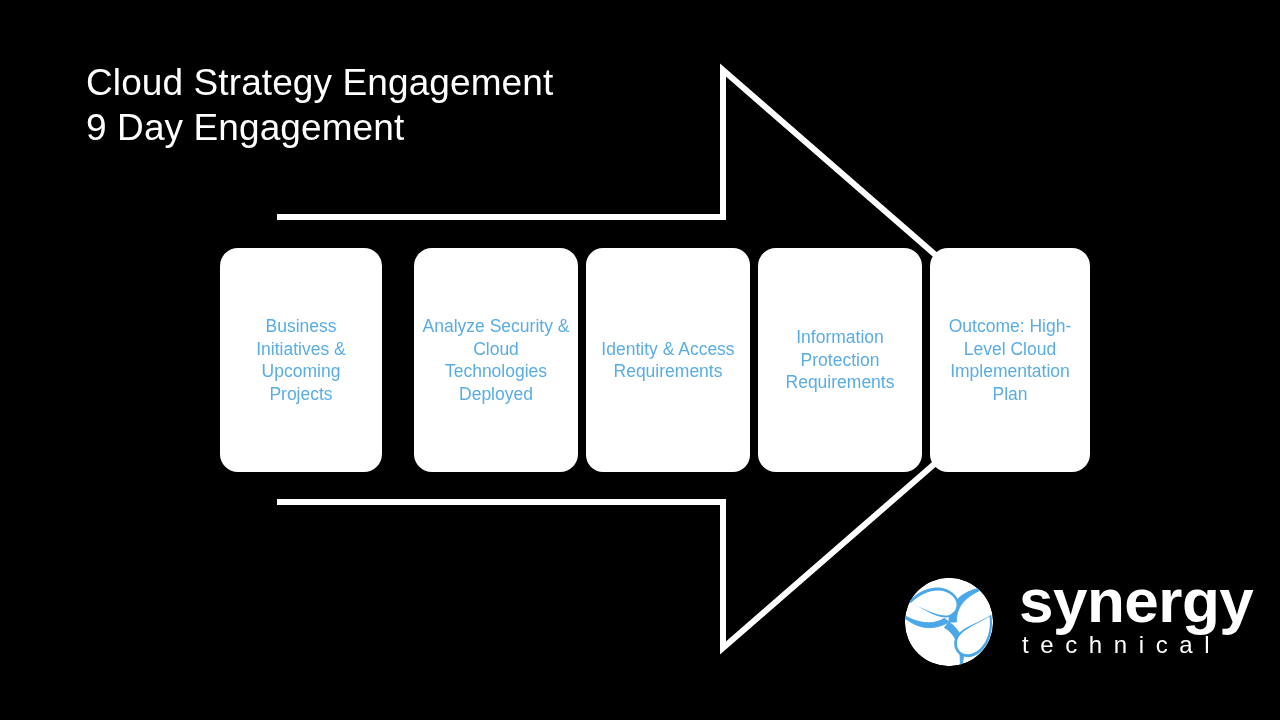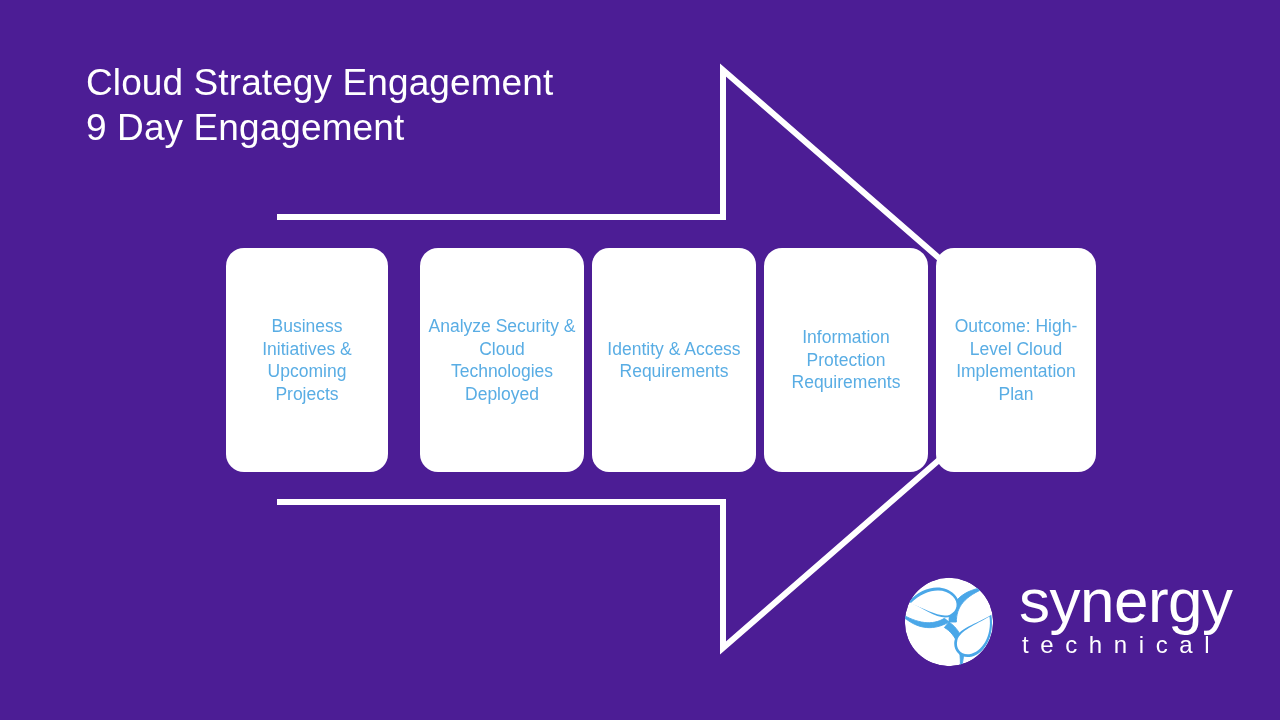--- a/index.html
+++ b/index.html
@@ -14,21 +14,21 @@
     font-family: "Liberation Sans", sans-serif;
     position: relative;
   }
 
   #slide {
     position: absolute;
     left: 0;
     top: 0;
     width: 1280px;
     height: 720px;
-    background: #4c1d95;
+    background: #000000;
     overflow: hidden;
   }
 
   
   #title-block {
     position: absolute;
     left: 86px;
     top: 60px;
     width: 620px;
   }
@@ -47,21 +47,21 @@
     left: 0;
     top: 0;
     width: 1280px;
     height: 720px;
     pointer-events: none;
   }
 
   
   #cards-row {
     position: absolute;
-    left: 226px;
+    left: 220px;
     top: 248px;
     width: 848px;
     height: 224px;
     display: flex;
     gap: 8px;
   }
   .process-card {
     background: #ffffff;
     border-radius: 18px;
     display: flex;
@@ -101,21 +101,21 @@
   #logo-words {
     position: absolute;
     left: 116px;
     top: 0;
     width: 230px;
   }
   #logo-synergy {
     color: #ffffff;
     font-size: 62px;
     line-height: 66px;
-    font-weight: 400;
+    font-weight: 700;
     letter-spacing: -0.5px;
   }
   #logo-technical {
     color: #ffffff;
     font-size: 24px;
     line-height: 26px;
     font-weight: 400;
     letter-spacing: 11.6px;
     padding-left: 3px;
     margin-top: -2px;

